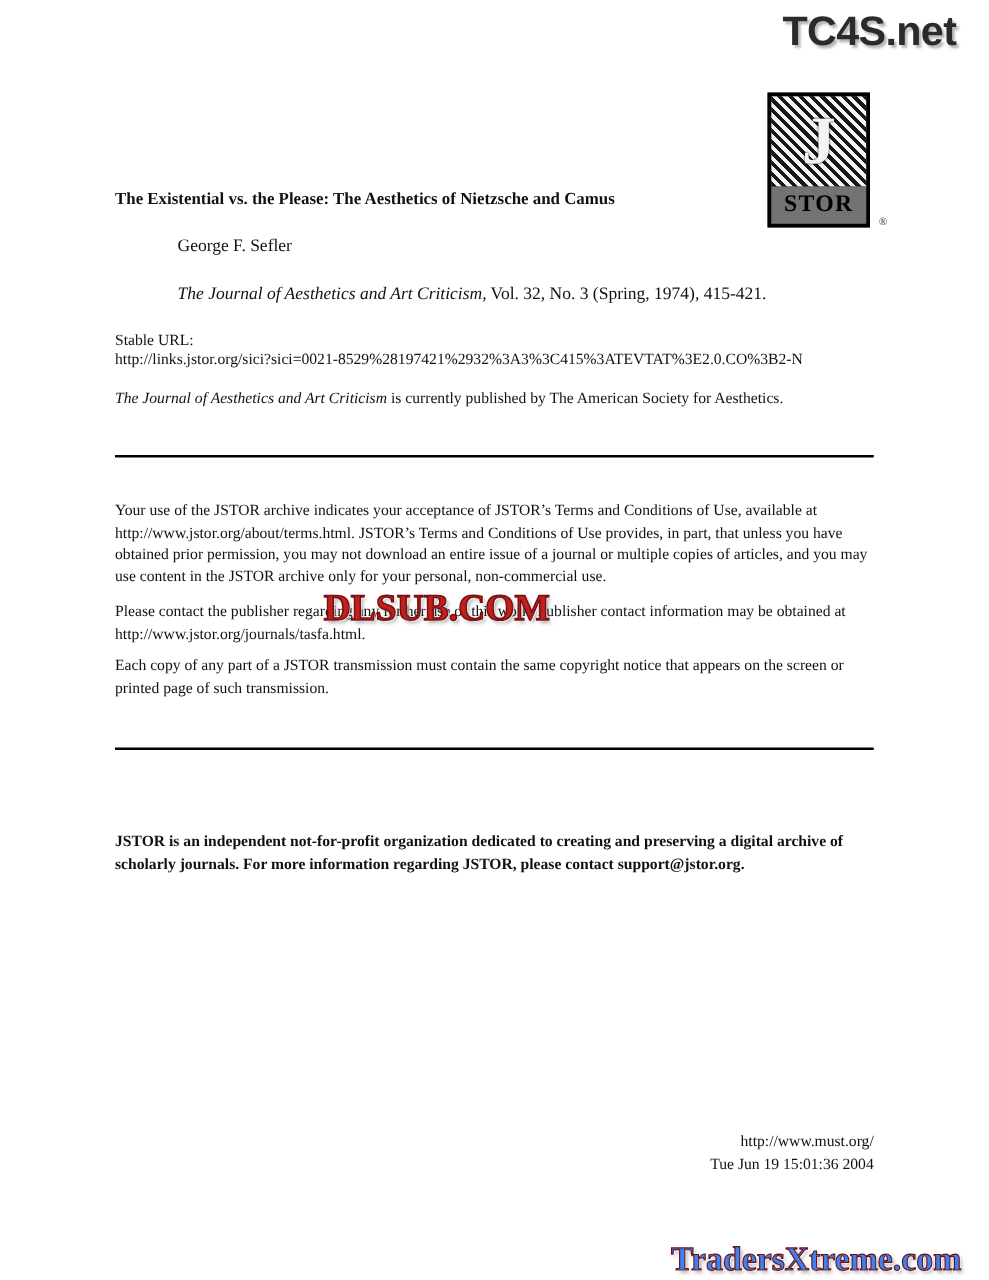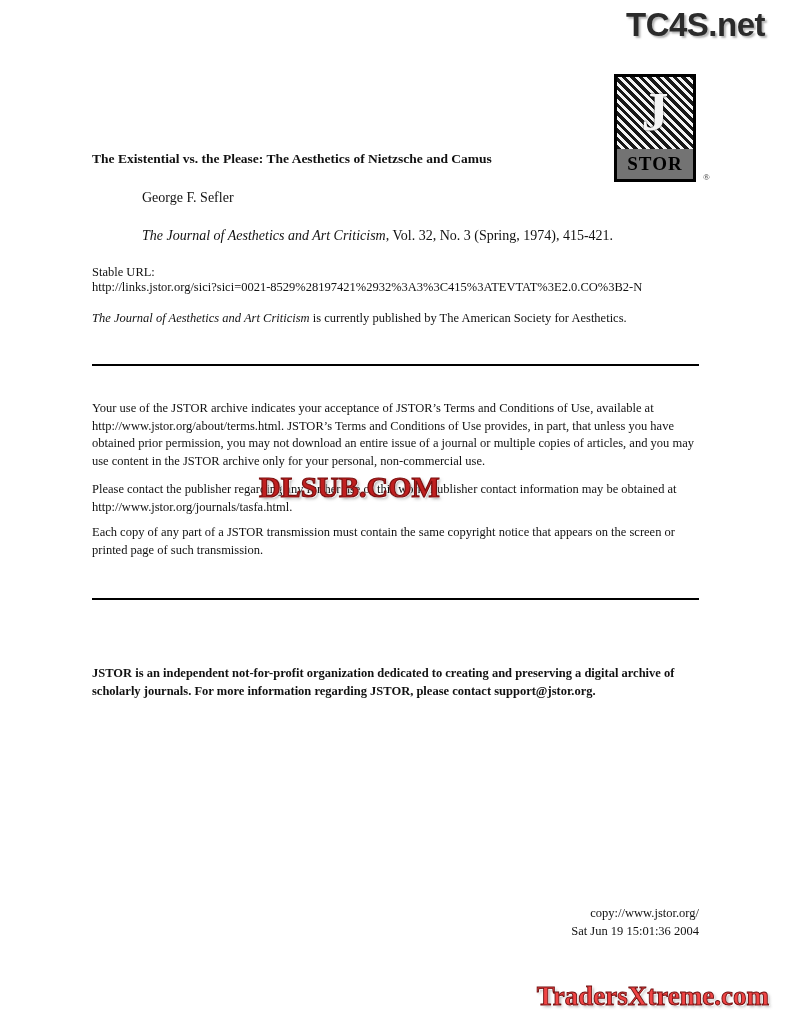--- a/index.html
+++ b/index.html
@@ -36,26 +36,26 @@
     font-weight: bold;
     font-size: 30px;
     letter-spacing: 0px;
     color: #c02020;
     -webkit-text-stroke: 1.2px #7a0f0f;
     text-shadow: 1px 1px 0 #fff, 2px 2px 3px rgba(90,90,90,0.5);
     background: transparent;
   }
   .wm-bottom {
     position: absolute;
-    bottom: 12px;
+    bottom: 1px;
     right: 22px;
     font-family: "Liberation Serif", serif;
     font-weight: bold;
     font-size: 27px;
-    color: #ef4444;
+    color: #3b82f6;
     -webkit-text-stroke: 0.9px #6f0d0d;
     text-shadow: 1px 1px 0 #fff, 2px 2px 3px rgba(90,90,90,0.45);
   }
 
   
   .logo {
     position: absolute;
     top: 74px;
     left: 614px;
     width: 82px;
@@ -221,17 +221,17 @@
 <div class="para para-contact">Please contact the publisher regarding any further use of this work. Publisher contact information may be obtained at http://www.jstor.org/journals/tasfa.html.</div>
 <div class="para para-copy">Each copy of any part of a JSTOR transmission must contain the same copyright notice that appears on the screen or printed page of such transmission.</div>
 
 <div class="wm-mid">DLSUB.COM</div>
 
 <div class="rule rule-2"></div>
 
 <div class="para para-about">JSTOR is an independent not-for-profit organization dedicated to creating and preserving a digital archive of scholarly journals.  For more information regarding JSTOR, please contact support@jstor.org.</div>
 
 <div class="footer">
-  <div>copy://www.jstor.org/</div>
-  <div>Sat Jun 19 15:01:36 2004</div>
+  <div>http://www.must.org/</div>
+  <div>Tue Jun 19 15:01:36 2004</div>
 </div>
 
 <div class="wm-bottom">TradersXtreme.com</div>
 
 </body></html>

